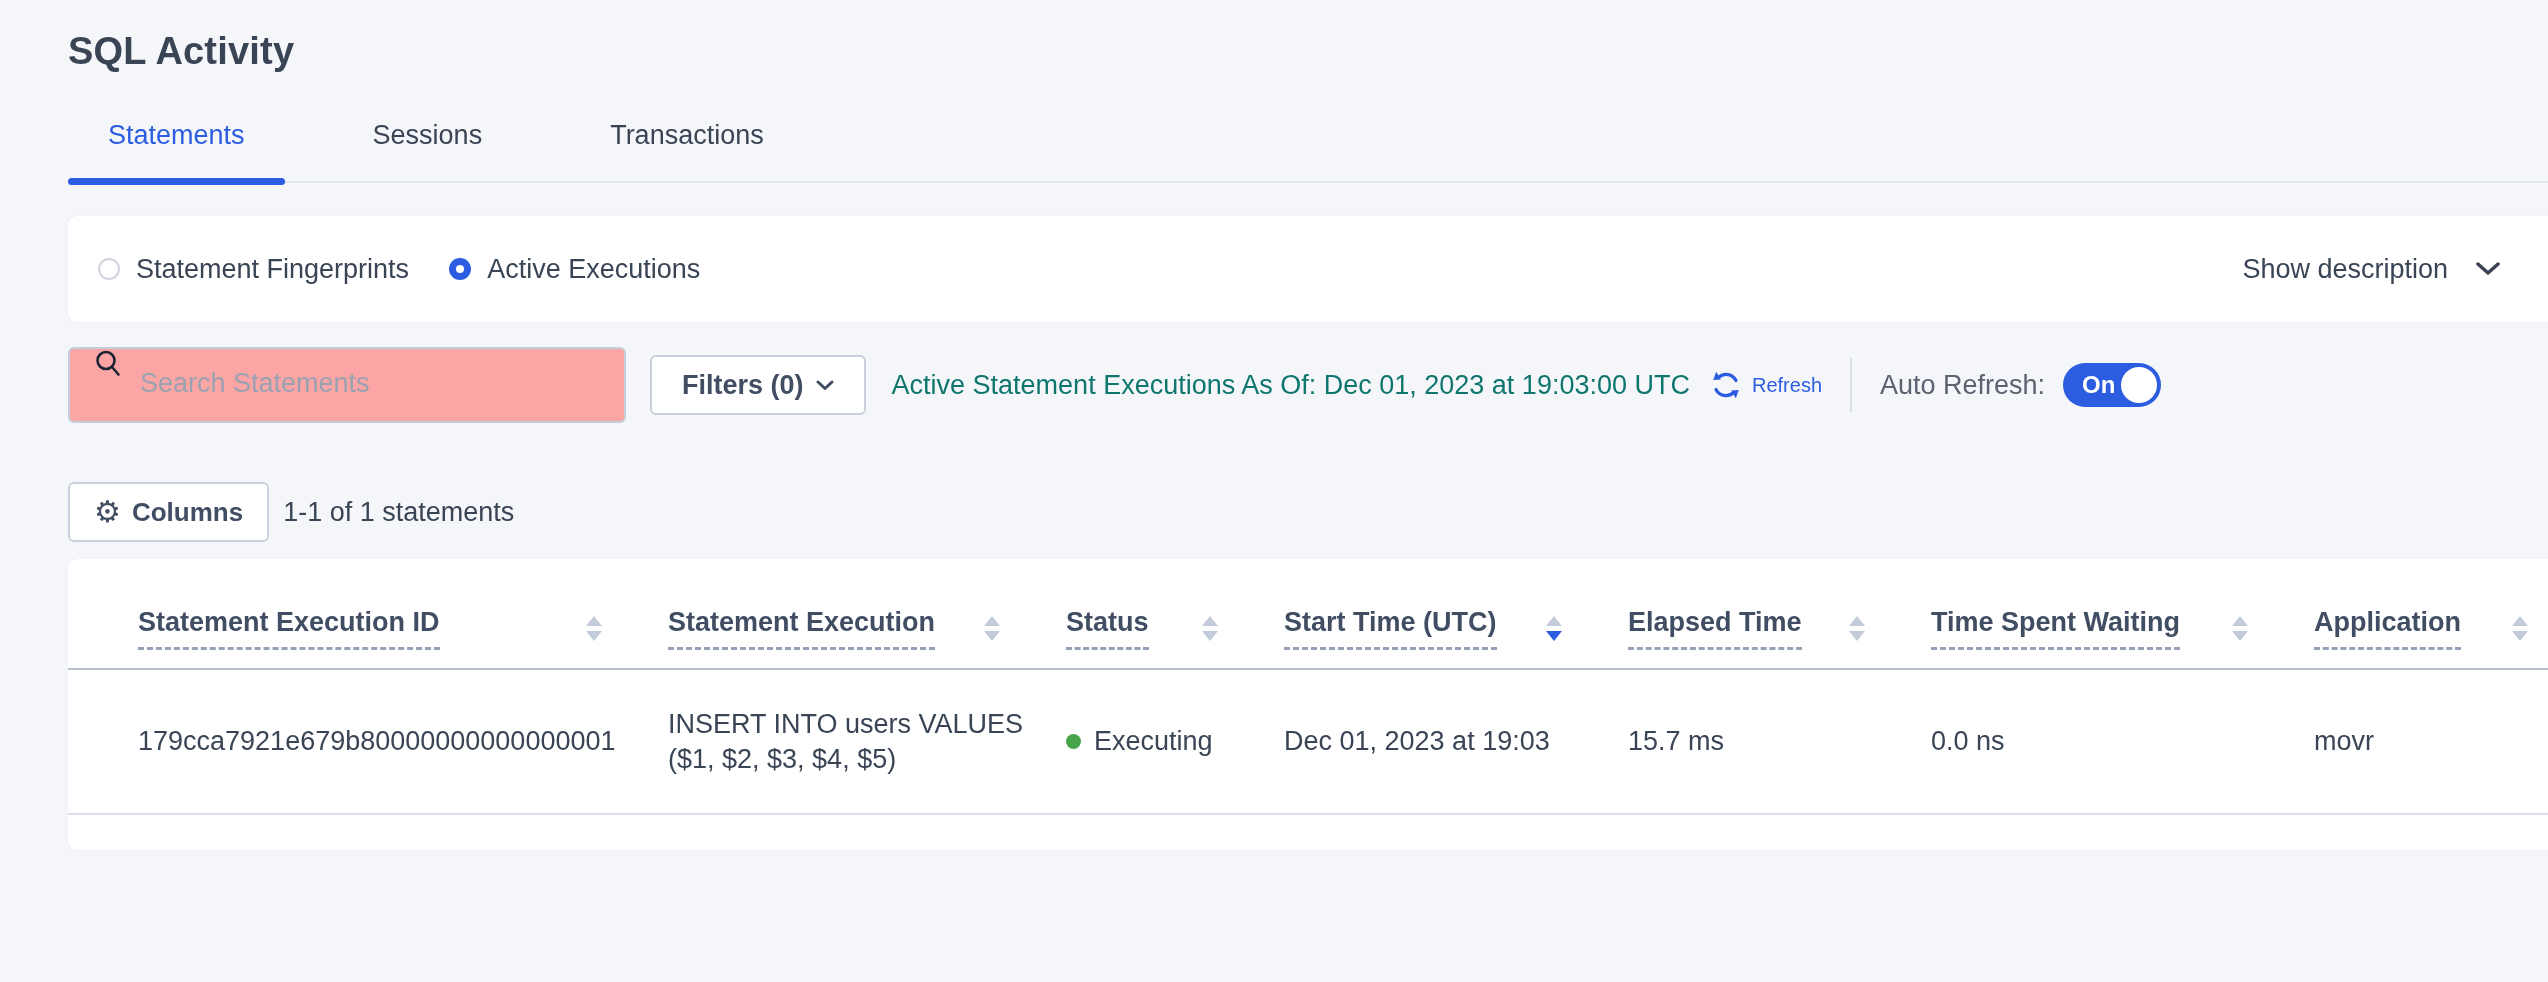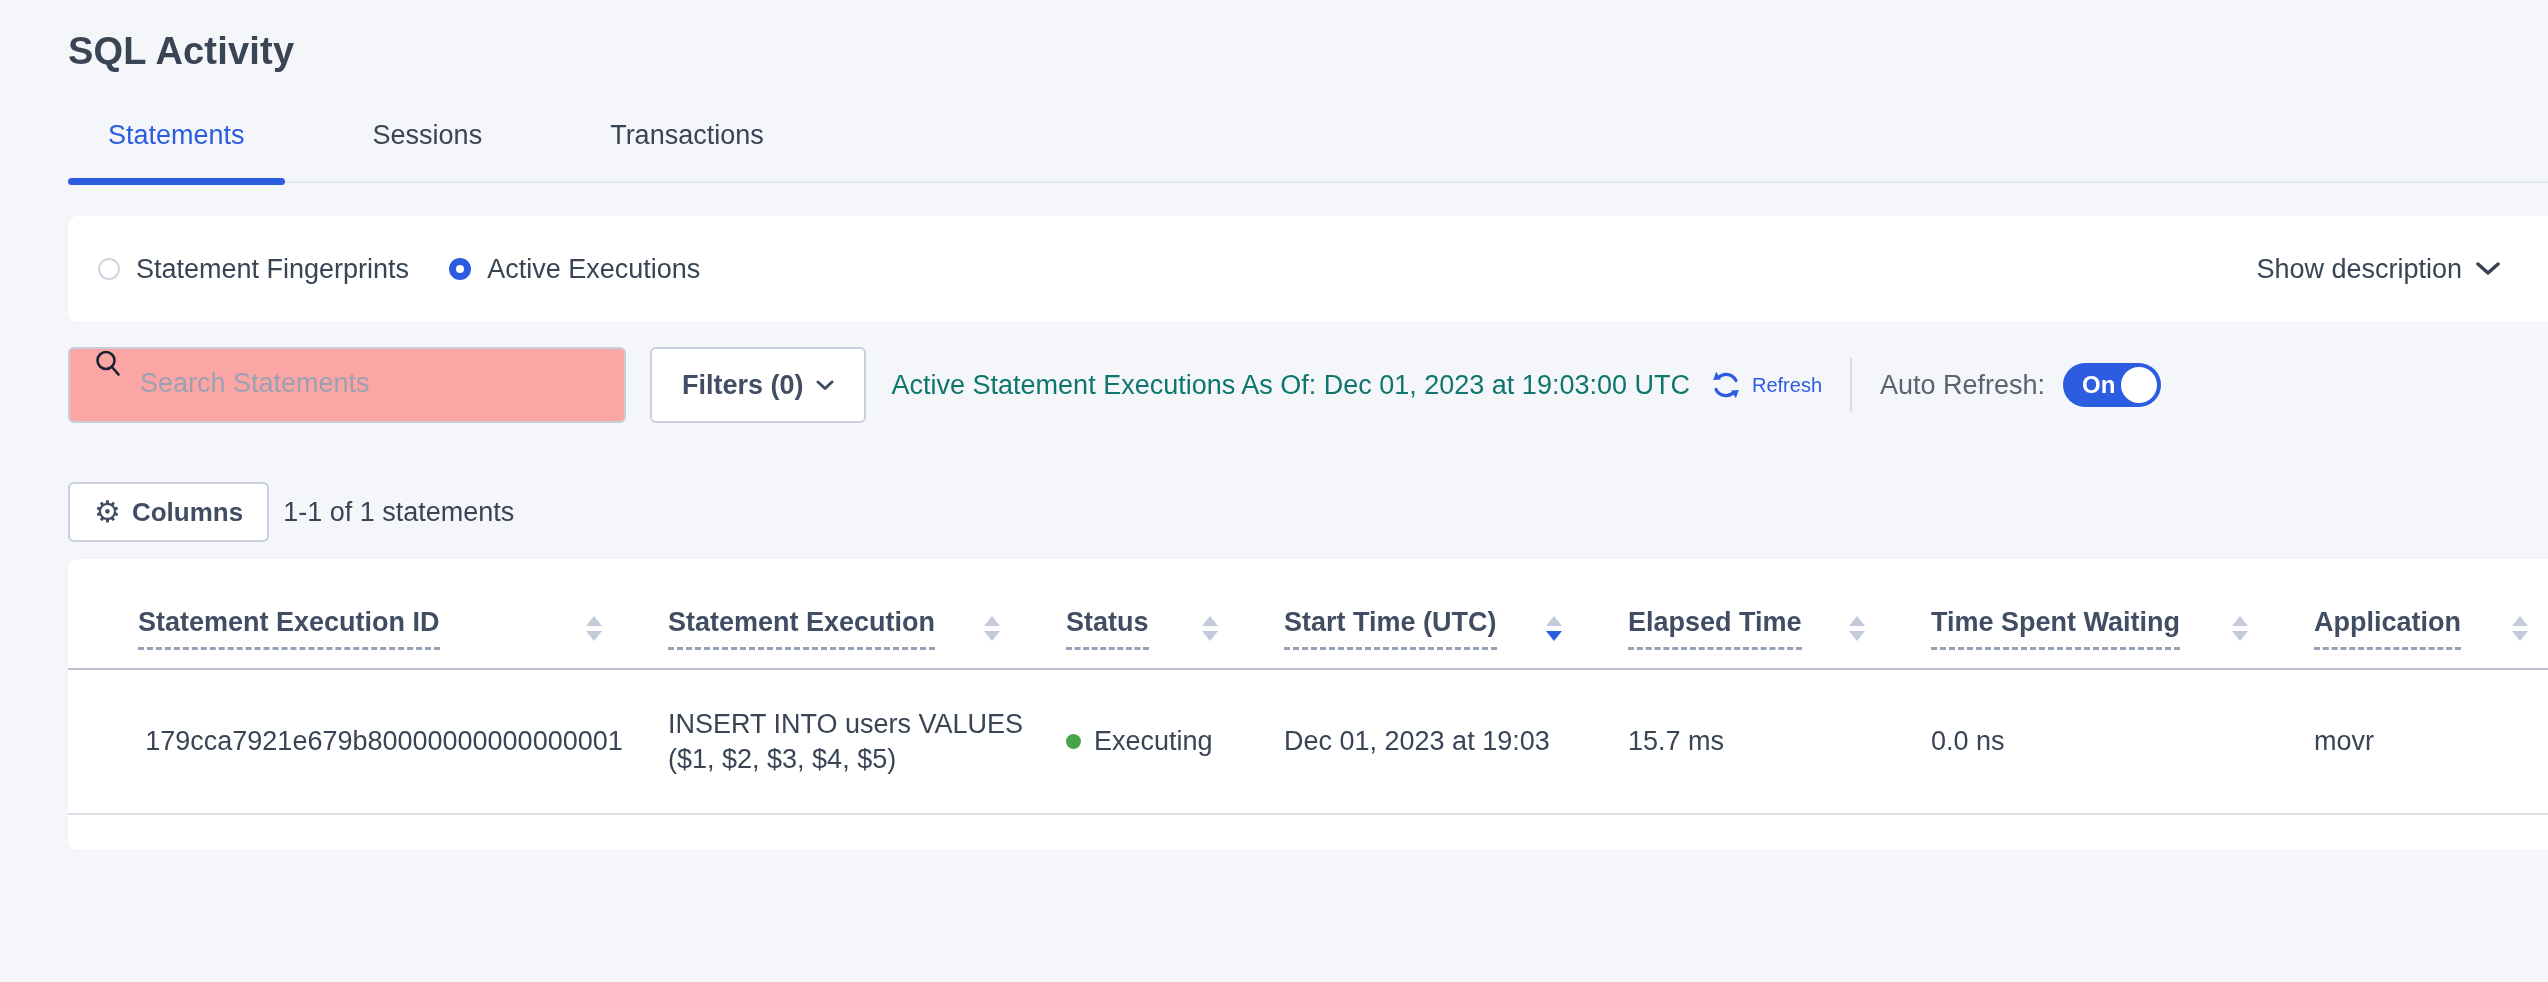--- a/index.html
+++ b/index.html
@@ -74,21 +74,21 @@
     left: 7px; top: 7px;
     width: 8px; height: 8px;
     border-radius: 50%;
     background: #ffffff;
   }
   .radio-label { font-size: 27px; color: #394455; }
   .show-description {
     margin-left: auto;
     display: flex;
     align-items: center;
-    gap: 14px;
+    gap: 28px;
     font-size: 27px;
     font-weight: 500;
     color: #394455;
     cursor: pointer;
   }
 
   
   .toolbar {
     margin: 24px 0 0 68px;
     height: 78px;
@@ -108,21 +108,21 @@
     flex: 1;
     margin-left: 18px;
     font-size: 27px;
     font-family: inherit;
     color: #394455;
     background: transparent;
   }
   .search-box input::placeholder { color: #9aa2b2; }
   .filters-btn {
     margin-left: 24px;
-    height: 76px;
+    height: 60px;
     padding: 0 30px;
     background: #fff;
     border: 2px solid #c9cfdc;
     border-radius: 6px;
     display: flex;
     align-items: center;
     gap: 12px;
     font-size: 27px;
     font-weight: 700;
     color: #414d63;
@@ -198,21 +198,21 @@
     border-radius: 8px;
     padding-bottom: 35px;
     box-shadow: 0 0 1px rgba(40,50,70,0.18);
   }
   table { width: 100%; border-collapse: collapse; table-layout: fixed; }
   th, td { text-align: left; vertical-align: middle; }
   thead th {
     padding: 48px 0 18px 38px;
     border-bottom: 2px solid #b9c1cf;
   }
-  thead th.first, tbody td.first { padding-left: 70px; text-align: center; }
+  thead th.first, tbody td.first { padding-left: 70px; }
   .th-inner {
     display: flex;
     align-items: center;
     justify-content: space-between;
     padding-right: 28px;
   }
   .th-label {
     font-size: 27px;
     font-weight: 700;
     color: #414d63;

